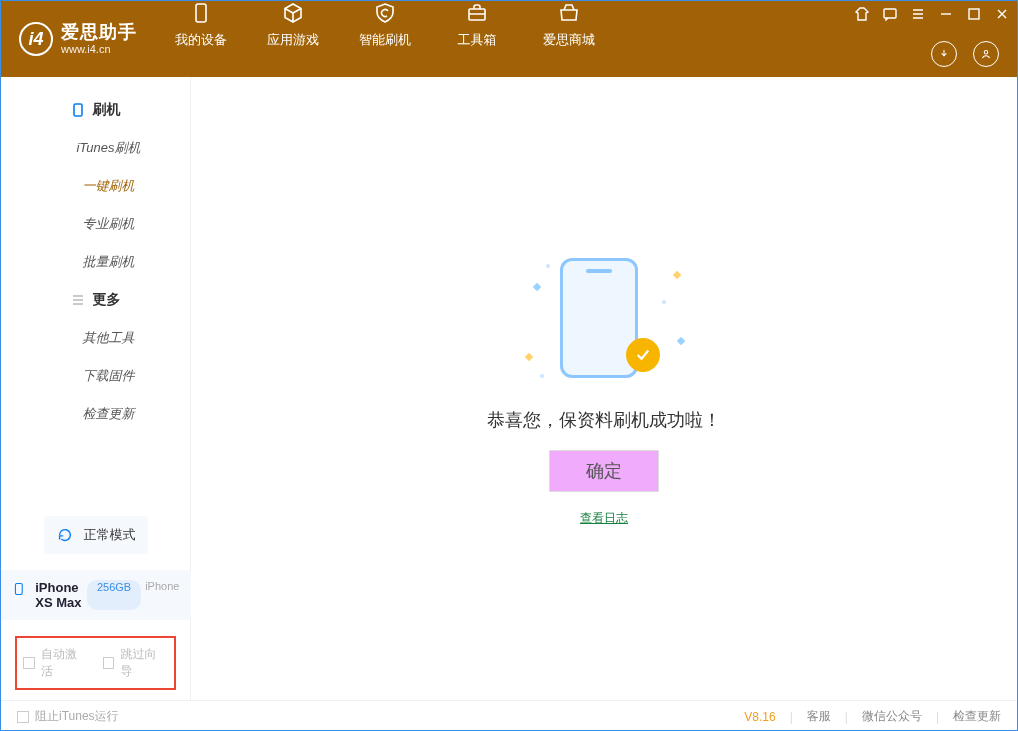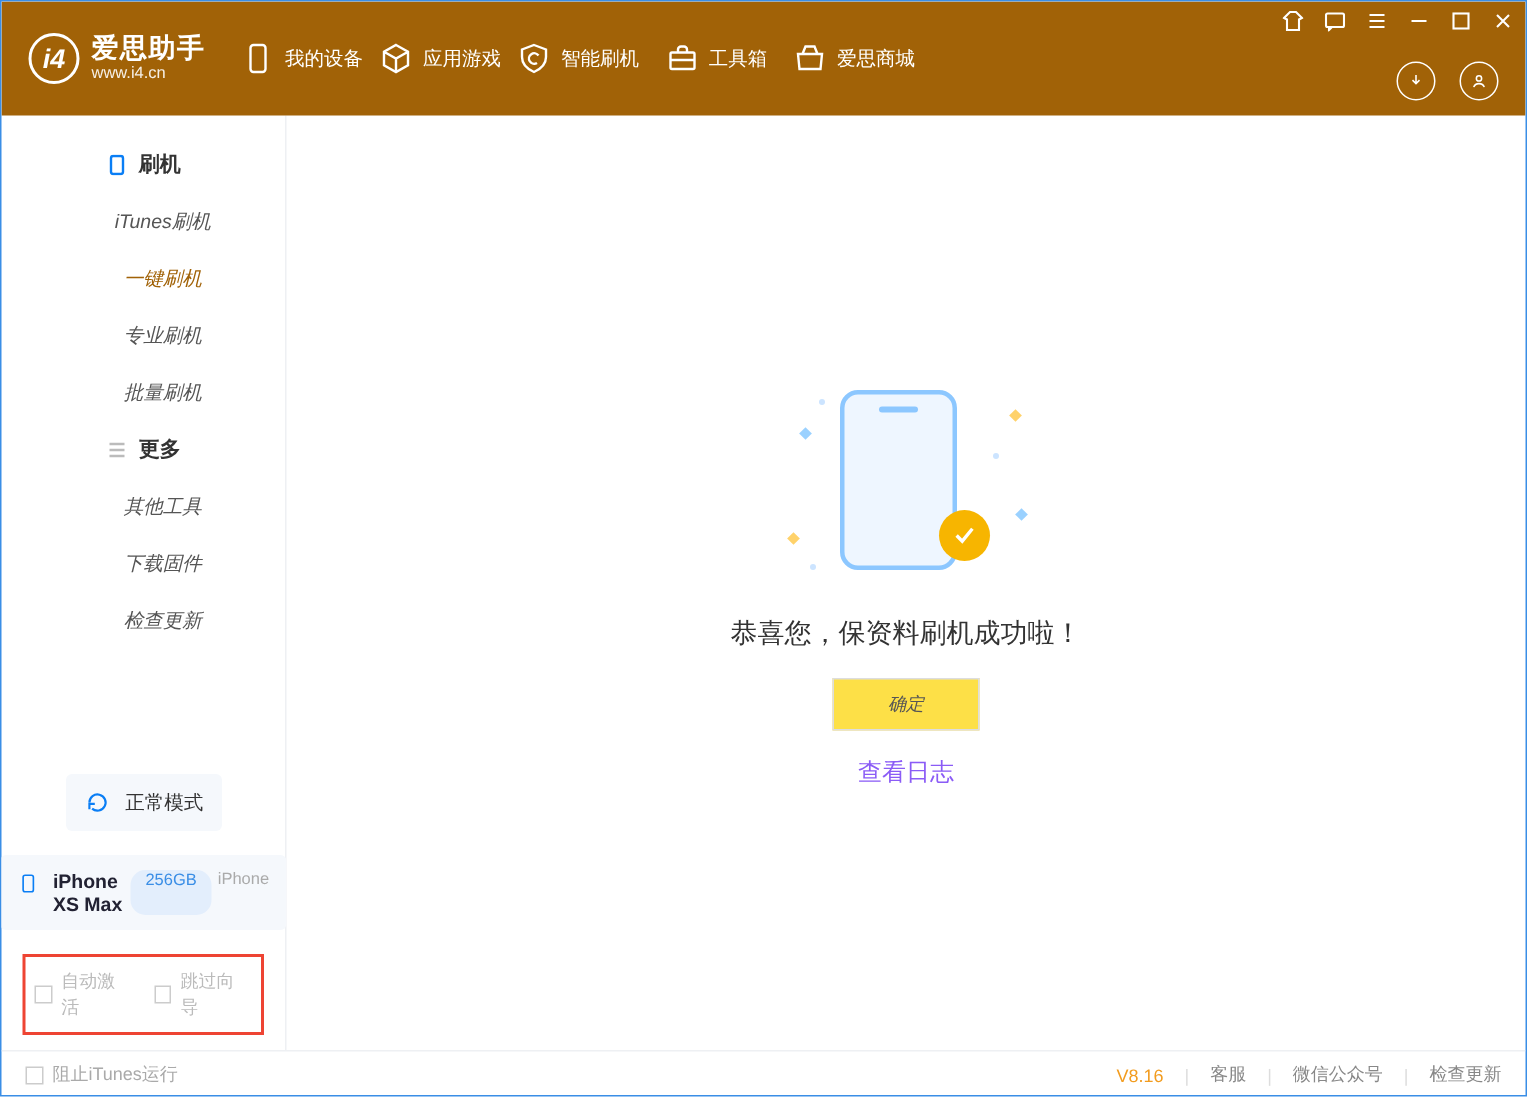--- a/index.html
+++ b/index.html
@@ -7,21 +7,21 @@
 
 
 .header { background: #a16207; height: 76px; display: flex; align-items: stretch; color: #fff; position: relative; }
 .logo-area { display: flex; align-items: center; padding: 0 18px; gap: 8px; }
 .logo-circle { width: 34px; height: 34px; border: 2px solid #fff; border-radius: 50%; display: flex; align-items: center; justify-content: center; font-weight: bold; font-size: 18px; font-style: italic; }
 .logo-text { line-height: 1.1; }
 .logo-text .cn { font-size: 18px; font-weight: bold; letter-spacing: 1px; }
 .logo-text .en { font-size: 11px; opacity: .9; }
 
 .navs { display: flex; }
-.nav-item { width: 92px; display: flex; flex-direction: row; align-items: center; justify-content: center; gap: 6px; font-size: 13px; cursor: pointer; }
+.nav-item { width: 92px; display: flex; flex-direction: column; align-items: center; justify-content: flex-start; gap: 6px; font-size: 13px; cursor: pointer; }
 .nav-item .icon { width: 24px; height: 24px; display: flex; align-items: center; justify-content: center; }
 .nav-item svg { width: 24px; height: 24px; fill: none; stroke: #fff; stroke-width: 1.6; }
 
 .window-controls { position: absolute; top: 6px; right: 8px; display: flex; gap: 14px; color: #fff; }
 .window-controls .wc { width: 14px; height: 14px; cursor: pointer; display: flex; align-items: center; justify-content: center; }
 .window-controls svg { width: 14px; height: 14px; stroke: #fff; stroke-width: 1.4; fill: none; }
 
 .header-right-icons { position: absolute; right: 18px; bottom: 10px; display: flex; gap: 16px; }
 .header-right-icons .hri { width: 26px; height: 26px; border: 1.5px solid #fff; border-radius: 50%; display: flex; align-items: center; justify-content: center; cursor: pointer; }
 .header-right-icons svg { width: 14px; height: 14px; stroke: #fff; stroke-width: 1.8; fill: none; }
@@ -53,22 +53,22 @@
 .phone-outline { position: absolute; left: 36px; top: 8px; width: 78px; height: 120px; border: 3px solid #8cc7ff; border-radius: 12px; background: #eef6ff; }
 .phone-outline::before { content: ""; position: absolute; top: 8px; left: 50%; transform: translateX(-50%); width: 26px; height: 4px; background: #8cc7ff; border-radius: 2px; }
 .check-badge { position: absolute; right: 24px; bottom: 18px; width: 34px; height: 34px; background: #f7b500; border-radius: 50%; display: flex; align-items: center; justify-content: center; }
 .check-badge svg { width: 18px; height: 18px; stroke: #fff; stroke-width: 3; fill: none; }
 .spark { position: absolute; width: 6px; height: 6px; background: #9ad1ff; transform: rotate(45deg); }
 .s1 { left: 10px; top: 34px; } .s2 { right: 4px; top: 22px; background: #ffd26a; } .s3 { left: 2px; bottom: 30px; background: #ffd26a; } .s4 { right: 0; bottom: 46px; }
 .dot { position: absolute; width: 4px; height: 4px; border-radius: 50%; background: #cce4ff; }
 .d1 { left: 22px; top: 14px; } .d2 { right: 18px; top: 50px; } .d3 { left: 16px; bottom: 12px; }
 
 .success-text { font-size: 18px; color: #333; }
-.ok-btn { border: 1px solid #ddd; background: #fde047; padding: 8px 36px; font-size: 12px; color: #555; cursor: pointer; font-style: italic; }
-.view-log { font-size: 16px; color: #8b5cf6; cursor: pointer; }
+.ok-btn { border: 1px solid #ddd; background: #f0abfc; padding: 8px 36px; font-size: 18px; color: #555; cursor: pointer; }
+.view-log { font-size: 12px; color: #15803d; cursor: pointer; text-decoration: underline; }
 
 
 .footer { height: 32px; border-top: 1px solid #eef0f3; display: flex; align-items: center; padding: 0 16px; font-size: 12px; color: #aaa; }
 .footer .chk { color: #aaa; }
 .footer .right { margin-left: auto; display: flex; align-items: center; gap: 14px; }
 .footer .sep { color: #ddd; }
 .footer .flink { color: #888; cursor: pointer; }
 .ver { color: #f29c1f; }
 </style>
 </head>

